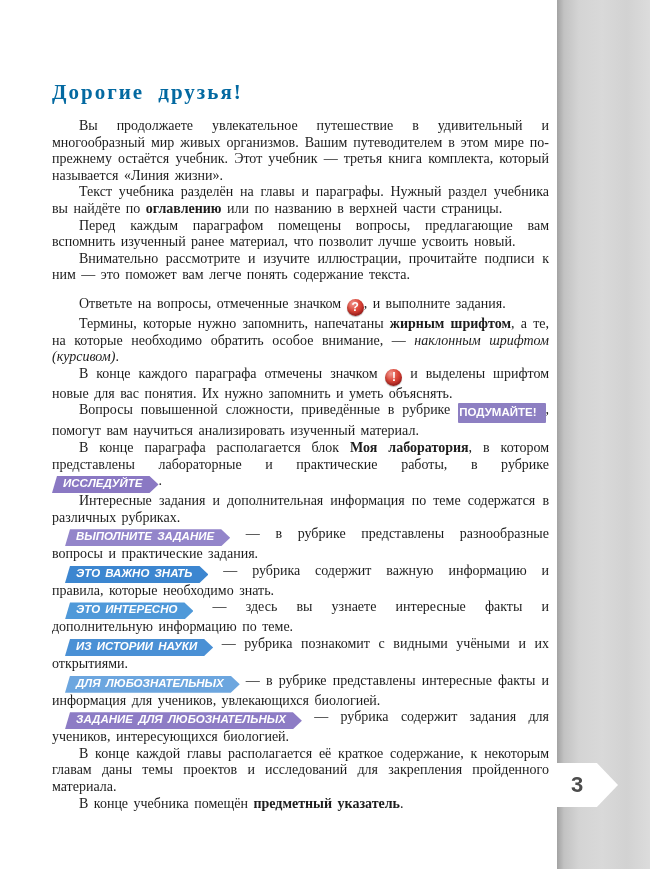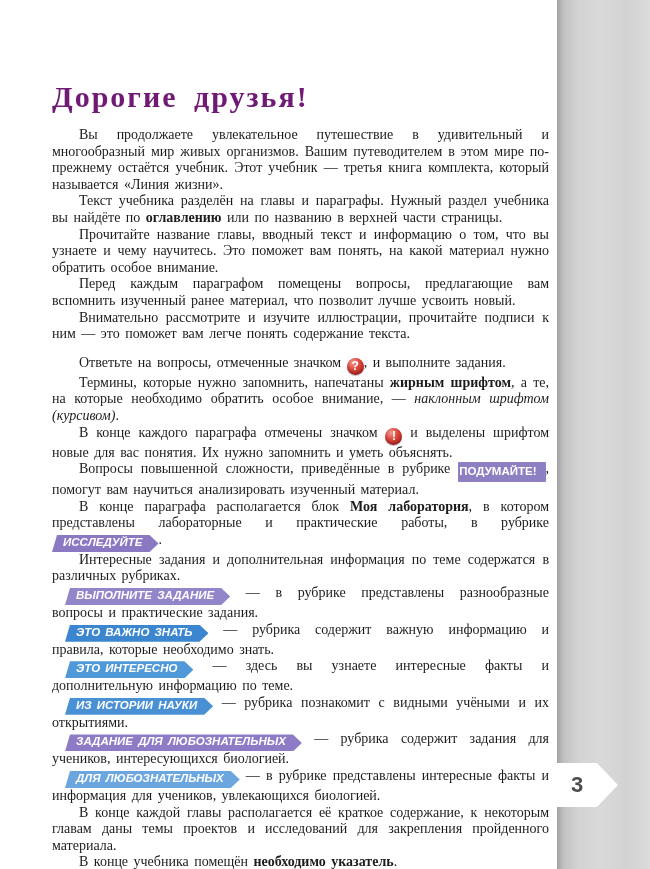--- a/index.html
+++ b/index.html
@@ -40,23 +40,23 @@
   }
 
   .content {
     position: absolute;
     left: 52px; top: 80px;
     width: 497px;
   }
 
   h1.title {
     font-family: "Liberation Serif", "DejaVu Serif", serif;
-    font-size: 30px;
+    font-size: 21px;
     font-weight: bold;
-    color: #701a75;
+    color: #0369a1;
     letter-spacing: 2px;
     word-spacing: 7px;
     margin: 0 0 13px 0;
   }
 
   p.para {
     margin: 0;
     font-size: 14px;
     line-height: 16.6px;
     text-align: justify;
@@ -117,31 +117,30 @@
 
 <div class="page-tab">
   <span class="num">3</span>
 </div>
 
 <div class="content">
   <h1 class="title">Дорогие друзья!</h1>
   <div>
       <p class="para"><span>Вы продолжаете увлекательное путешествие в удивительный и многообразный мир живых организмов. Вашим путеводителем в этом мире по-прежнему остаётся учебник. Этот учебник — третья книга комплекта, который называется «Линия жизни».</span></p>
       <p class="para"><span>Текст учебника разделён на главы и параграфы. Нужный раздел учебника вы найдёте по </span><b>оглавлению</b><span> или по названию в верхней части страницы.</span></p>
-      <p class="para"><span>Прочитайте название главы, вводный текст и информацию о том, что вы узнаете и чему научитесь. Это поможет вам понять, на какой материал нужно обратить особое внимание.</span></p>
       <p class="para"><span>Перед каждым параграфом помещены вопросы, предлагающие вам вспомнить изученный ранее материал, что позволит лучше усвоить новый.</span></p>
       <p class="para"><span>Внимательно рассмотрите и изучите иллюстрации, прочитайте подписи к ним — это поможет вам легче понять содержание текста.</span></p>
       <p class="para gap-top"><span>Ответьте на вопросы, отмеченные значком </span><span class="mark-icon">?</span><span>, и выполните задания.</span></p>
       <p class="para"><span>Термины, которые нужно запомнить, напечатаны </span><b>жирным шрифтом</b><span>, а те, на которые необходимо обратить особое внимание, — </span><i>наклонным шрифтом (курсивом)</i><span>.</span></p>
       <p class="para"><span>В конце каждого параграфа отмечены значком </span><span class="mark-icon">!</span><span> и выделены шрифтом новые для вас понятия. Их нужно запомнить и уметь объяснять.</span></p>
       <p class="para"><span>Вопросы повышенной сложности, приведённые в рубрике </span><span class="badge badge-rect" style="background-color: rgb(141, 127, 194);">ПОДУМАЙТЕ!</span><span>, помогут вам научиться анализировать изученный материал.</span></p>
       <p class="para"><span>В конце параграфа располагается блок </span><b>Моя лаборатория</b><span>, в котором представлены лабораторные и практические работы, в рубрике </span><span class="badge badge-arrow" style="background-color: rgb(138, 120, 195);">ИССЛЕДУЙТЕ</span><span>.</span></p>
       <p class="para"><span>Интересные задания и дополнительная информация по теме содержатся в различных рубриках.</span></p>
       <p class="para badge-lead"><span class="badge badge-arrow" style="background-color: rgb(147, 133, 202);">ВЫПОЛНИТЕ ЗАДАНИЕ</span><span> — в рубрике представлены разнообразные вопросы и практические задания.</span></p>
       <p class="para badge-lead"><span class="badge badge-arrow" style="background-color: rgb(60, 134, 208);">ЭТО ВАЖНО ЗНАТЬ</span><span> — рубрика содержит важную информацию и правила, которые необходимо знать.</span></p>
       <p class="para badge-lead"><span class="badge badge-arrow" style="background-color: rgb(79, 153, 217);">ЭТО ИНТЕРЕСНО</span><span> — здесь вы узнаете интересные факты и дополнительную информацию по теме.</span></p>
       <p class="para badge-lead"><span class="badge badge-arrow" style="background-color: rgb(74, 144, 213);">ИЗ ИСТОРИИ НАУКИ</span><span> — рубрика познакомит с видными учёными и их открытиями.</span></p>
+      <p class="para badge-lead"><span class="badge badge-arrow" style="background-color: rgb(108, 166, 223);">ДЛЯ ЛЮБОЗНАТЕЛЬНЫХ</span><span> — в рубрике представлены интересные факты и информация для учеников, увлекающихся биологией.</span></p>
       <p class="para badge-lead"><span class="badge badge-arrow" style="background-color: rgb(141, 124, 197);">ЗАДАНИЕ ДЛЯ ЛЮБОЗНАТЕЛЬНЫХ</span><span> — рубрика содержит задания для учеников, интересующихся биологией.</span></p>
-      <p class="para badge-lead"><span class="badge badge-arrow" style="background-color: rgb(108, 166, 223);">ДЛЯ ЛЮБОЗНАТЕЛЬНЫХ</span><span> — в рубрике представлены интересные факты и информация для учеников, увлекающихся биологией.</span></p>
       <p class="para"><span>В конце каждой главы располагается её краткое содержание, к некоторым главам даны темы проектов и исследований для закрепления пройденного материала.</span></p>
-      <p class="para"><span>В конце учебника помещён </span><b>необходимо указатель</b><span>.</span></p>
+      <p class="para"><span>В конце учебника помещён </span><b>предметный указатель</b><span>.</span></p>
     </div>
 </div>
 
 </body></html>

